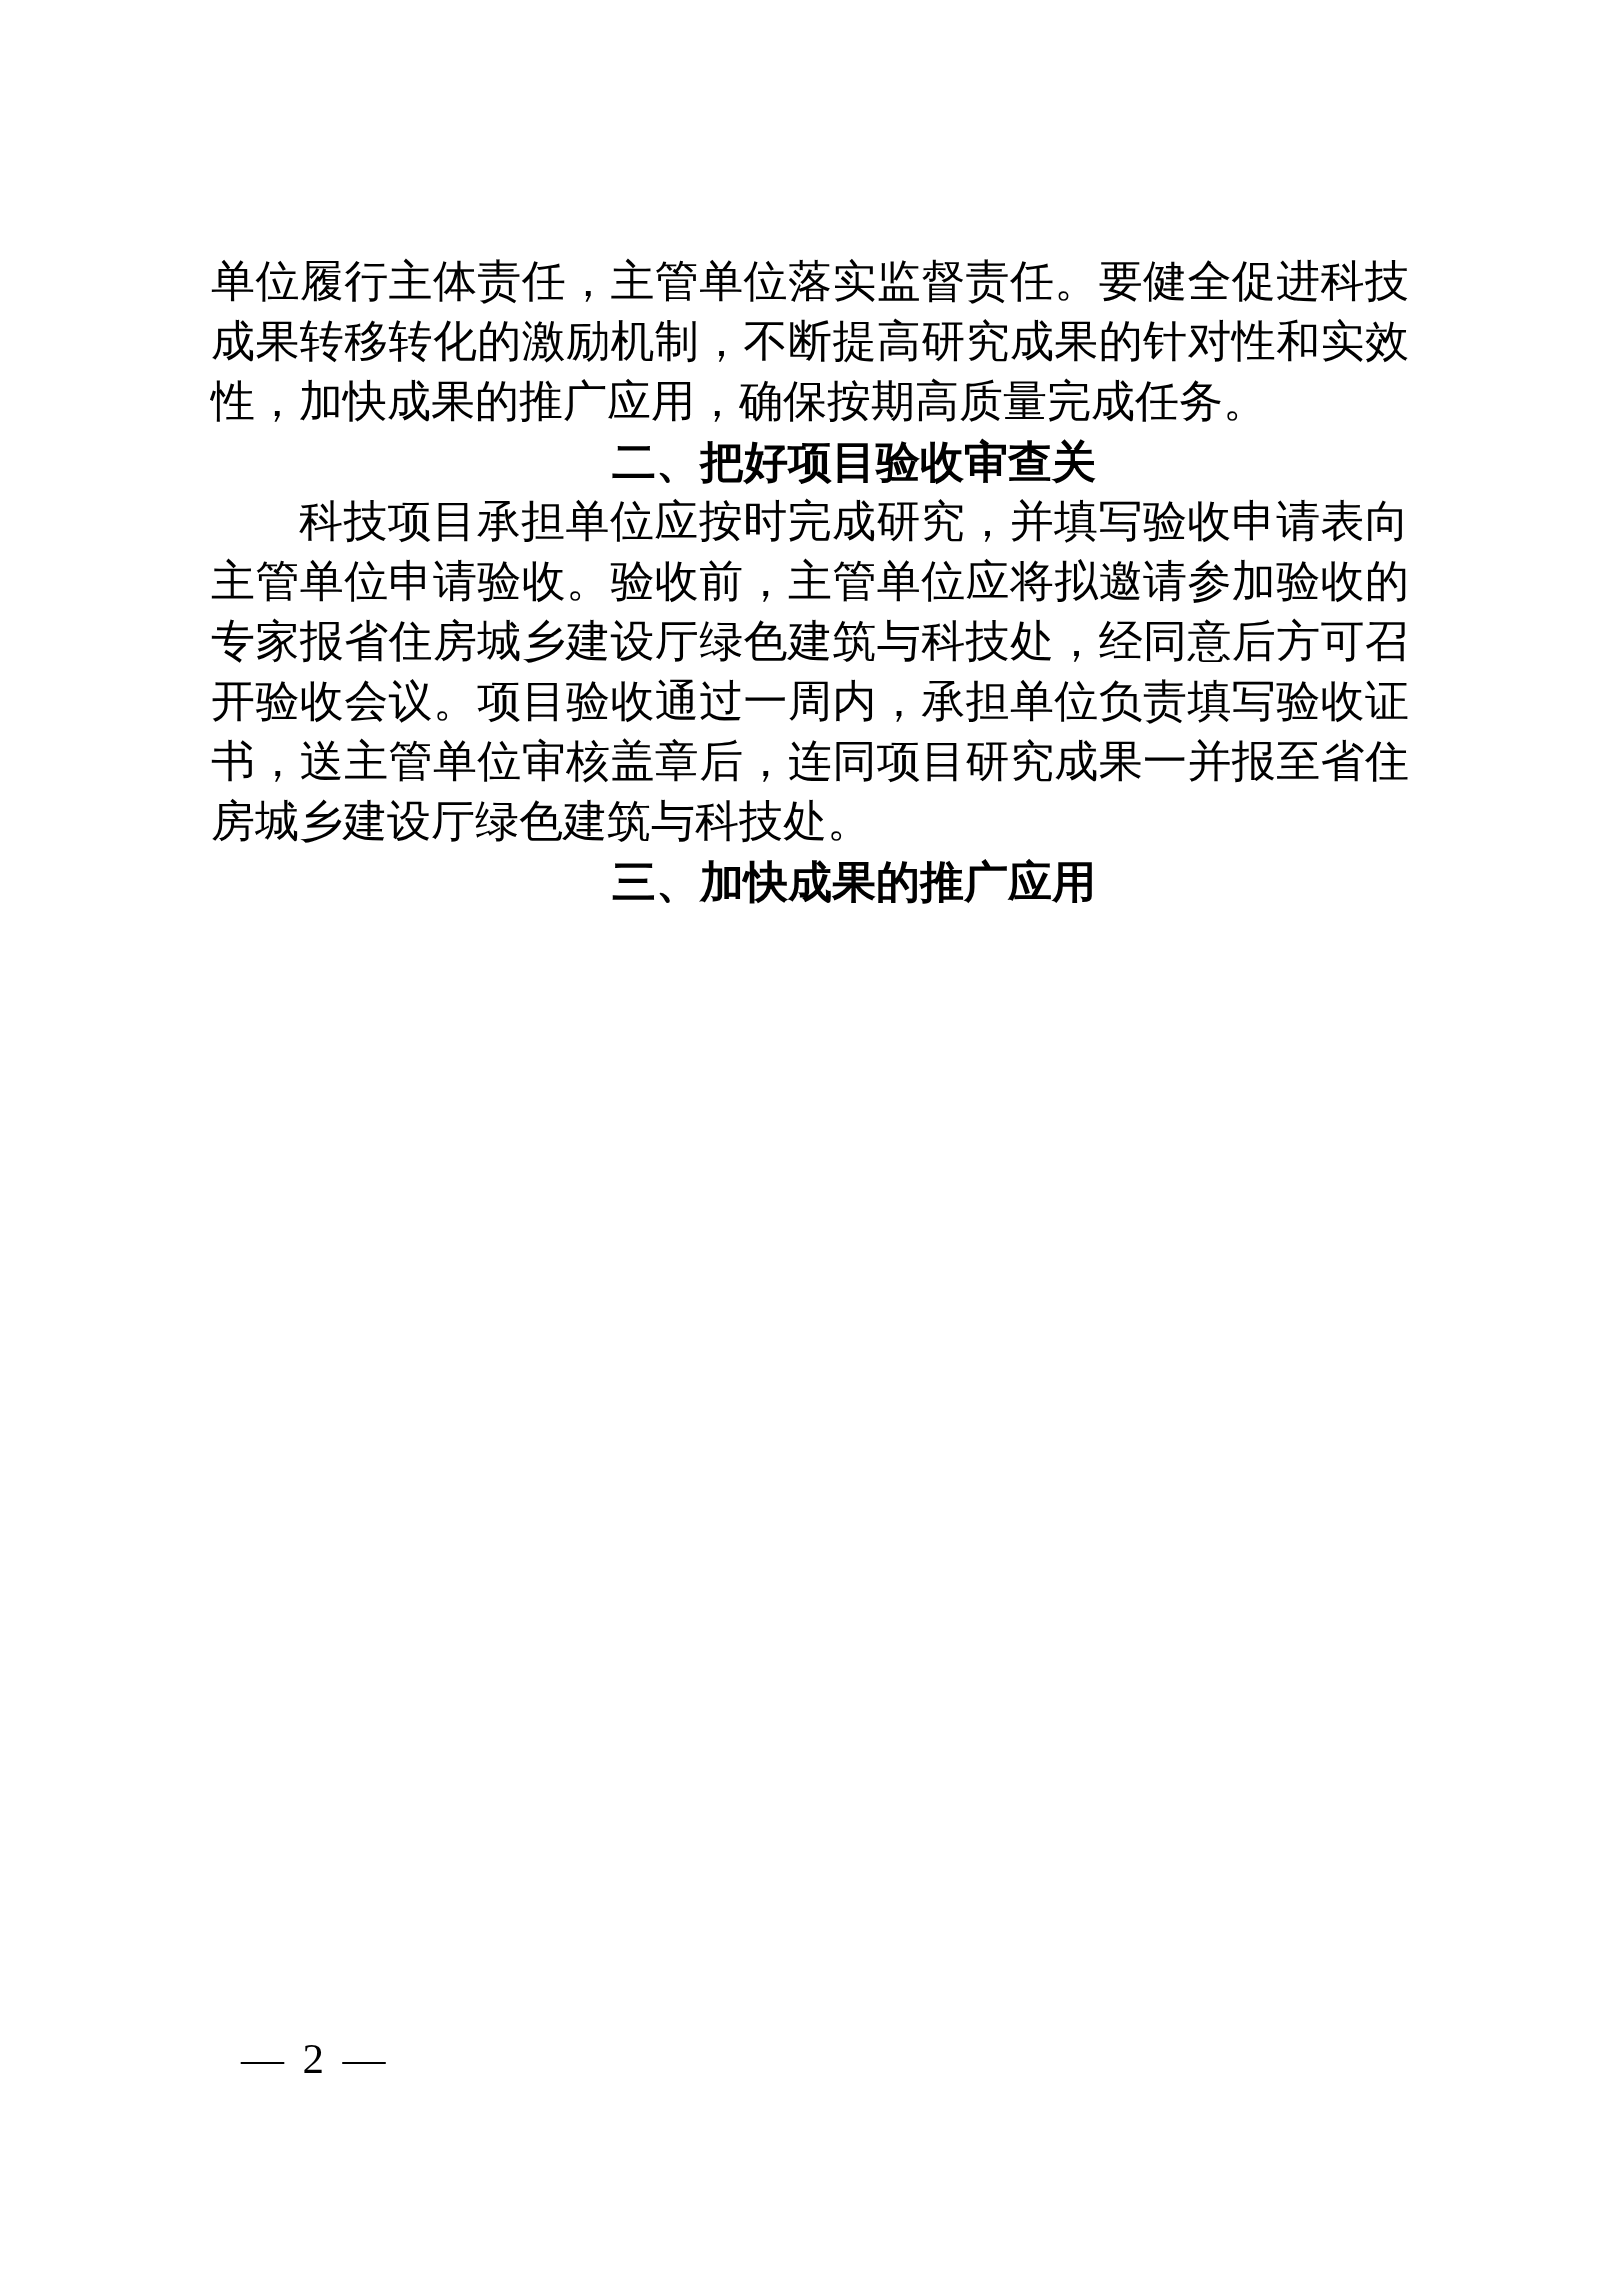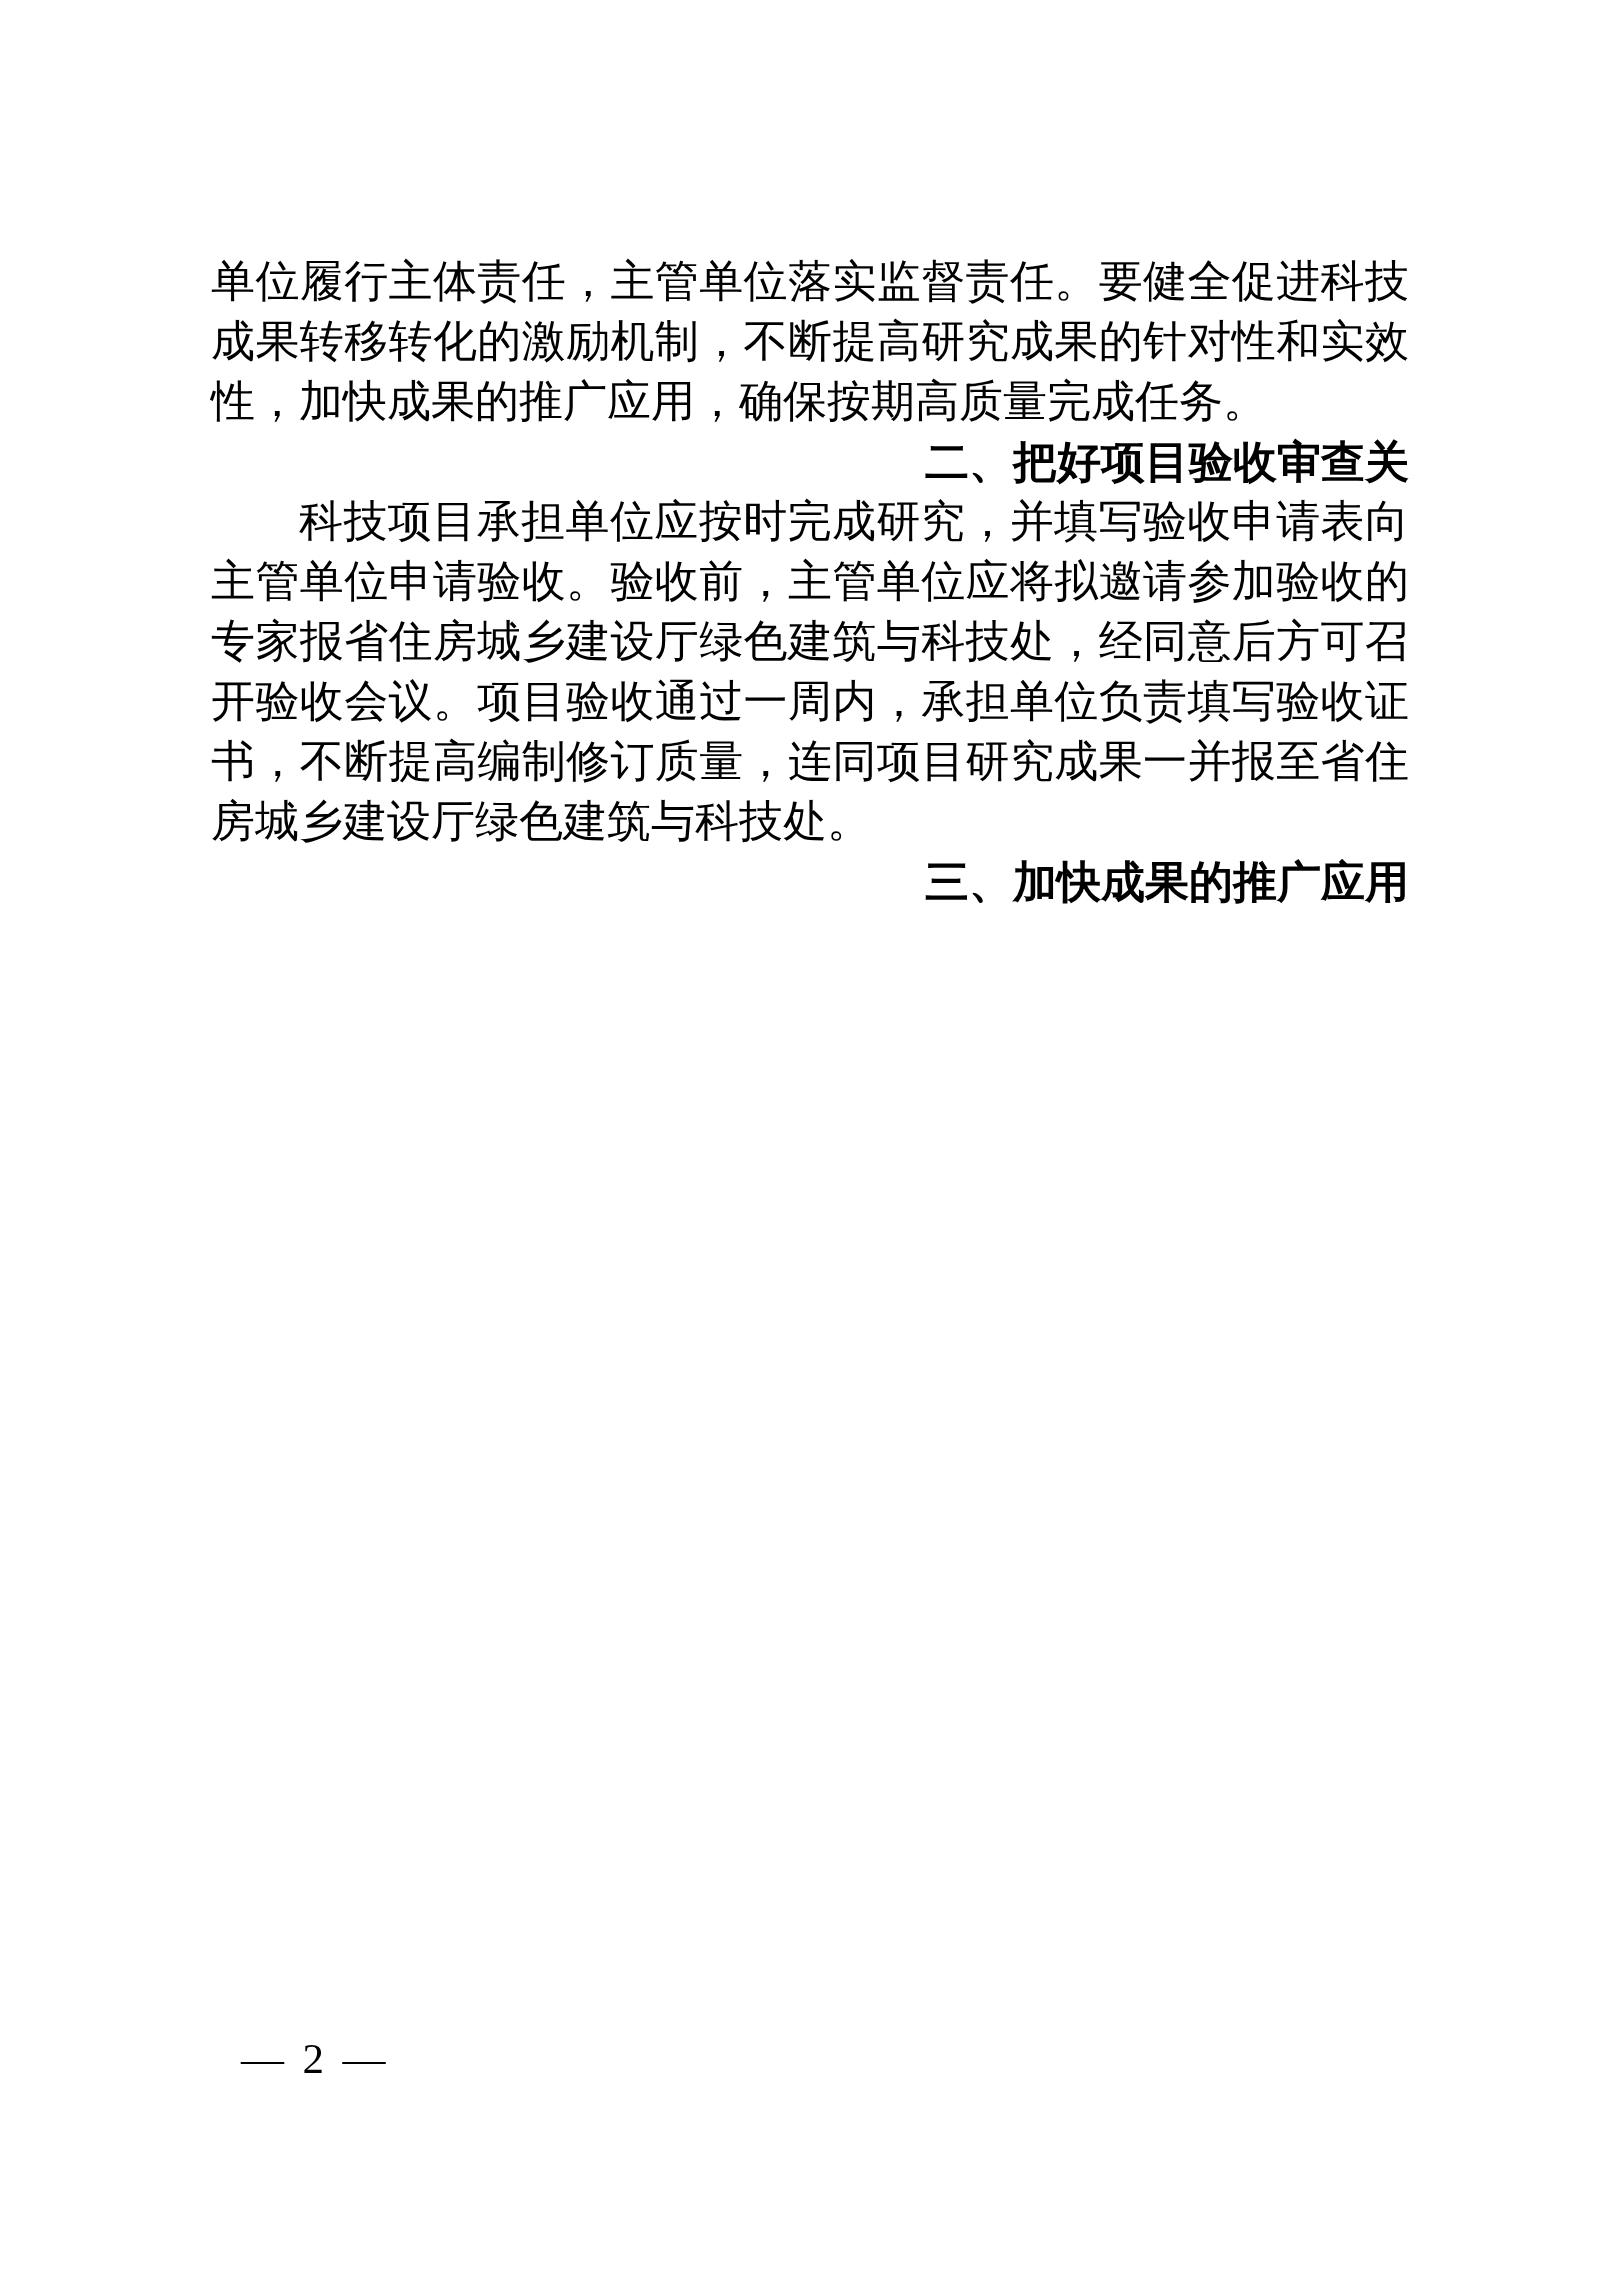--- a/index.html
+++ b/index.html
@@ -38,39 +38,39 @@
       margin: 0;
       padding: 0;
       text-indent: 2em;
     }
     .content p.no-indent {
       text-indent: 0;
     }
     .content p.heading {
       font-family: "Liberation Sans", "DejaVu Sans", sans-serif;
       font-weight: bold;
-      text-align: right;
+      text-align: center;
     }
     .footer {
       position: absolute;
       left: 241px;
       top: 2034px;
       font-family: "Liberation Serif", "DejaVu Serif", serif;
       font-size: 43px;
       line-height: 49px;
       color: #000000;
       letter-spacing: 3.9px;
       white-space: pre;
     }
   </style>
 </head>
 <body>
 
 <div class="page">
   <div class="content">
     <p class="no-indent">单位履行主体责任，主管单位落实监督责任。要健全促进科技成果转移转化的激励机制，不断提高研究成果的针对性和实效性，加快成果的推广应用，确保按期高质量完成任务。</p>
     <p class="heading">二、把好项目验收审查关</p>
-    <p>科技项目承担单位应按时完成研究，并填写验收申请表向主管单位申请验收。验收前，主管单位应将拟邀请参加验收的专家报省住房城乡建设厅绿色建筑与科技处，经同意后方可召开验收会议。项目验收通过一周内，承担单位负责填写验收证书，不断提高编制修订质量，连同项目研究成果一并报至省住房城乡建设厅绿色建筑与科技处。</p>
+    <p>科技项目承担单位应按时完成研究，并填写验收申请表向主管单位申请验收。验收前，主管单位应将拟邀请参加验收的专家报省住房城乡建设厅绿色建筑与科技处，经同意后方可召开验收会议。项目验收通过一周内，承担单位负责填写验收证书，送主管单位审核盖章后，连同项目研究成果一并报至省住房城乡建设厅绿色建筑与科技处。</p>
     <p class="heading">三、加快成果的推广应用</p>
   </div>
   <div class="footer">— 2 —</div>
 </div>
 
 
 </body></html>

